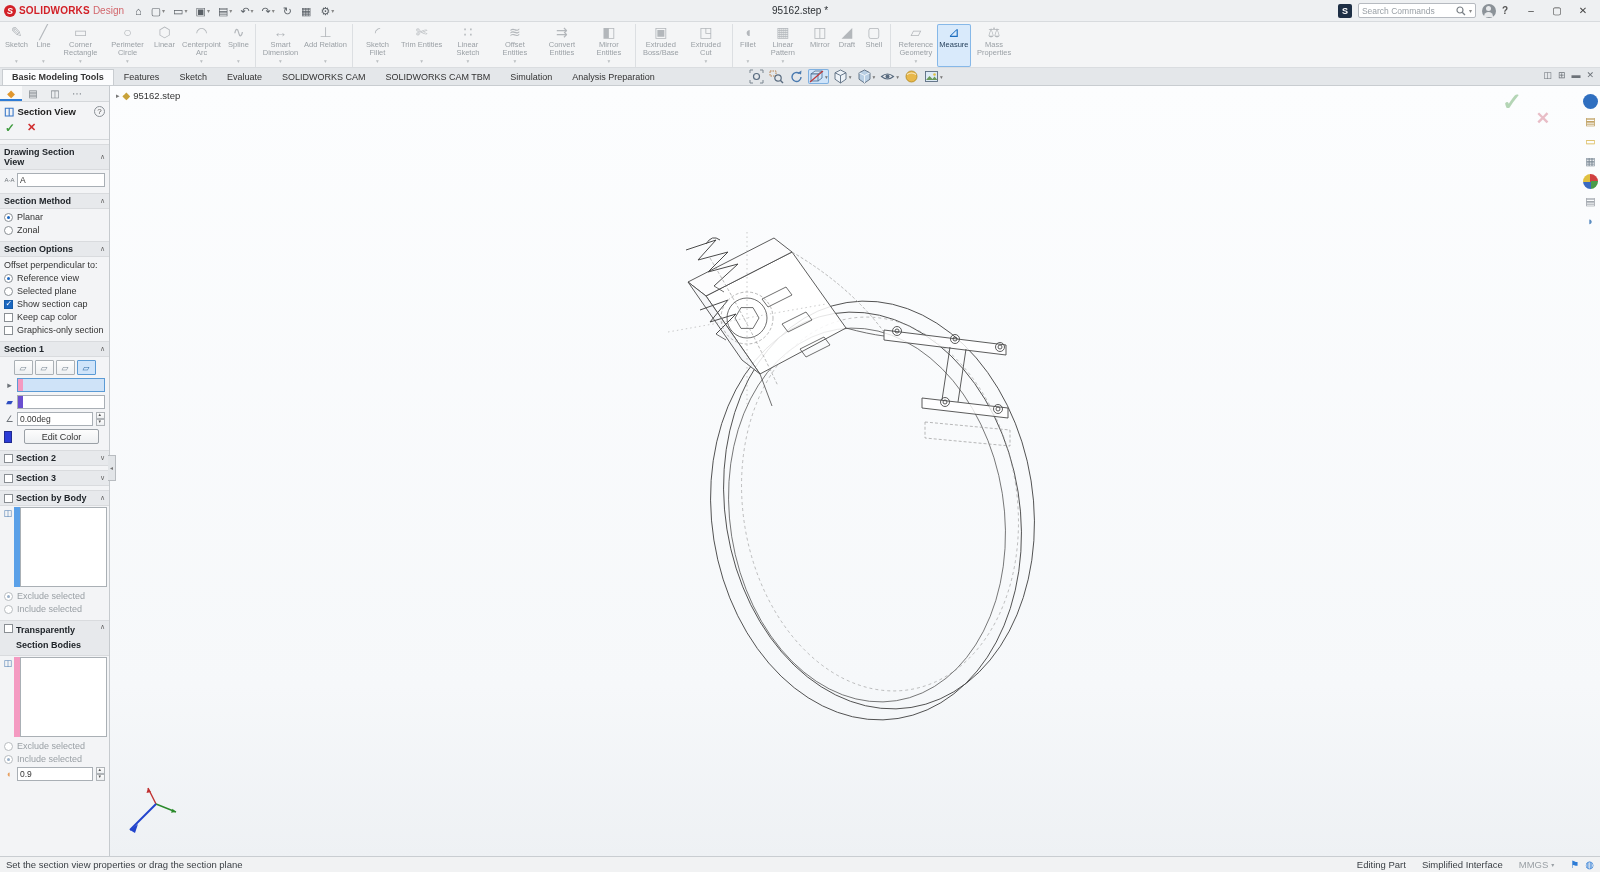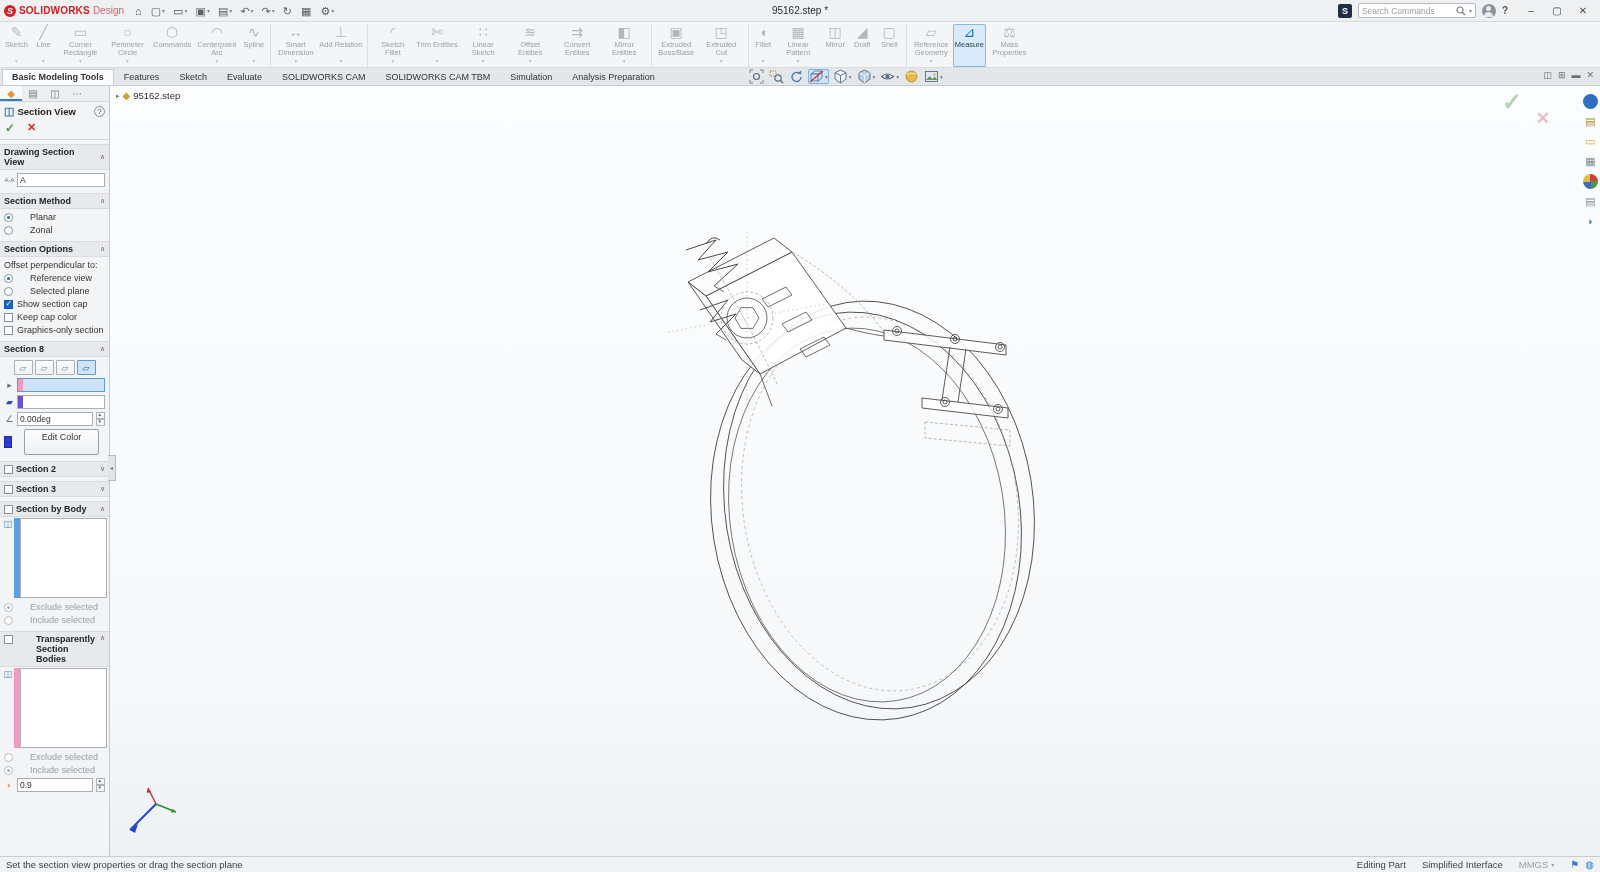--- a/index.html
+++ b/index.html
@@ -70,21 +70,21 @@
   .panel-title .sicon{color:#3a78c8;font-size:11px;}
   .panel-title .q{margin-left:auto;width:11px;height:11px;border:1px solid #8a9096;border-radius:50%;font-size:8px;line-height:10px;text-align:center;color:#555;font-weight:normal;}
   .okrow{display:flex;gap:12px;padding:1px 5px 4px;border-bottom:1px solid #d4d7da;}
   .ok{color:#3f9b3f;font-size:12px;font-weight:bold;}
   .cancel{color:#d03030;font-size:11px;font-weight:bold;}
 
   .grp-h{display:flex;align-items:center;gap:3px;background:#e7e9ec;border-top:1px solid #d9dbde;border-bottom:1px solid #d9dbde;padding:2px 4px;font-weight:bold;color:#20252a;margin-top:4px;}
   .grp-h .chev{margin-left:auto;font-size:7px;color:#666;font-weight:normal;}
   .grp-b{padding:3px 4px 2px;display:flex;flex-direction:column;gap:3px;}
 
-  .rad{display:flex;align-items:center;gap:17px;color:#333;}
+  .rad{display:flex;align-items:center;gap:4px;color:#333;}
   .rdot{width:9px;height:9px;border:1px solid #8a8f94;border-radius:50%;background:#fff;position:relative;flex:none;}
   .rad.sel .rdot::after{content:"";position:absolute;inset:2px;border-radius:50%;background:#1a66c0;}
   .rad.dim{color:#9aa0a5;}
   .rad.dim .rdot{border-color:#b8bcc0;}
   .rad.dim.sel .rdot::after{background:#9ab0c8;}
 
   .cbrow{display:flex;align-items:center;gap:4px;color:#333;}
   .cbx{width:9px;height:9px;border:1px solid #8a8f94;background:#fff;position:relative;flex:none;}
   .chk .cbx{background:#1a66c0;border-color:#155ba8;}
   .chk .cbx::after{content:"✓";position:absolute;left:0.5px;top:-1.5px;color:#fff;font-size:8px;}
@@ -103,21 +103,21 @@
   .spin span{width:9px;height:7px;border:1px solid #b0b4b8;background:linear-gradient(#fdfdfd,#eceef0);position:relative;}
   .spin span::after{content:"▴";position:absolute;left:1.5px;top:-2px;font-size:5px;color:#555;}
   .spin span + span::after{content:"▾";}
 
   .pbtns{display:flex;gap:2px;justify-content:center;}
   .pbtn{width:19px;height:15px;border:1px solid #aab0b5;background:linear-gradient(#fdfdfd,#eef0f2);text-align:center;line-height:14px;font-size:9px;color:#7a8894;border-radius:1px;}
   .pbtn.active{background:#cfe4fa;border-color:#5b9bd5;color:#2e6ca8;}
 
   .btn{display:block;margin:3px auto 0;width:58px;height:16px;border:1px solid #9aa0a6;background:linear-gradient(#fdfdfd,#eef0f2);border-radius:2px;font-size:9px;color:#333;text-align:center;line-height:15px;}
   .swatch{width:8px;height:12px;background:#2b3bd6;border:1px solid #202a90;flex:none;}
-  .colorbtn{flex:1;height:26px;border:1px solid #9aa0a6;background:linear-gradient(#fdfdfd,#eef0f2);border-radius:2px;text-align:center;line-height:14px;margin:0 6px 0 10px;}
+  .colorbtn{flex:1;height:15px;border:1px solid #9aa0a6;background:linear-gradient(#fdfdfd,#eef0f2);border-radius:2px;text-align:center;line-height:14px;margin:0 6px 0 10px;}
 
   .listbox{display:flex;height:80px;margin:1px 2px 1px 2px;}
   .lb-icon{width:12px;font-size:9px;color:#4a7ab0;flex:none;padding-top:1px;text-align:center;}
   .lb-stripe{width:6px;flex:none;}
   .lb-box{flex:1;background:#fff;border:1px solid #aab0b5;}
 
   
   .breadcrumb{position:absolute;left:6px;top:4px;display:flex;align-items:center;gap:3px;font-size:9.5px;color:#333;}
   .breadcrumb .arr{font-size:7px;color:#777;}
   .breadcrumb .part{color:#c8a23a;font-size:10px;}
@@ -245,21 +245,21 @@
     </div>
 
     <div class="tool disabled">
       <span class="g">○</span>
       <span class="lbl">Perimeter Circle</span>
       <span class="crt">▾</span>
     </div>
 
     <div class="tool disabled">
       <span class="g">⬡</span>
-      <span class="lbl">Commands</span>
+      <span class="lbl">Linear</span>
       <span class="crt"></span>
     </div>
 
     <div class="tool disabled">
       <span class="g">◠</span>
       <span class="lbl">Centerpoint Arc</span>
       <span class="crt">▾</span>
     </div>
 
     <div class="tool disabled">
@@ -545,21 +545,21 @@
         <span class="cbx"></span>
         <span>Keep cap color</span>
       </div>
       <div class="cbrow">
         <span class="cbx"></span>
         <span>Graphics-only section</span>
       </div>
     </div>
 
     <div class="grp-h">
-      <span>Section 8</span>
+      <span>Section 1</span>
       <span class="chev">∧</span>
     </div>
     <div class="grp-b">
       <div class="pbtns">
         <span class="pbtn">▱</span>
         <span class="pbtn">▱</span>
         <span class="pbtn">▱</span>
         <span class="pbtn active">▱</span>
       </div>
       <div class="row">
@@ -619,21 +619,21 @@
         <span>Exclude selected</span>
       </div>
       <div class="rad dim">
         <span class="rdot"></span>
         <span>Include selected</span>
       </div>
     </div>
 
     <div class="grp-h" style="align-items:flex-start;">
       <span class="cbx" style="margin-top:1px;"></span>
-      <span style="flex:1;line-height:10px;margin-left:20px;">Transparently Section Bodies</span>
+      <span style="flex:1;line-height:15px;">Transparently Section Bodies</span>
       <span class="chev">∧</span>
     </div>
     <div class="listbox">
       <span class="lb-icon">◫</span>
       <span class="lb-stripe" style="background:#f49ac1"></span>
       <span class="lb-box"></span>
     </div>
     <div class="grp-b">
       <div class="rad dim">
         <span class="rdot"></span>

